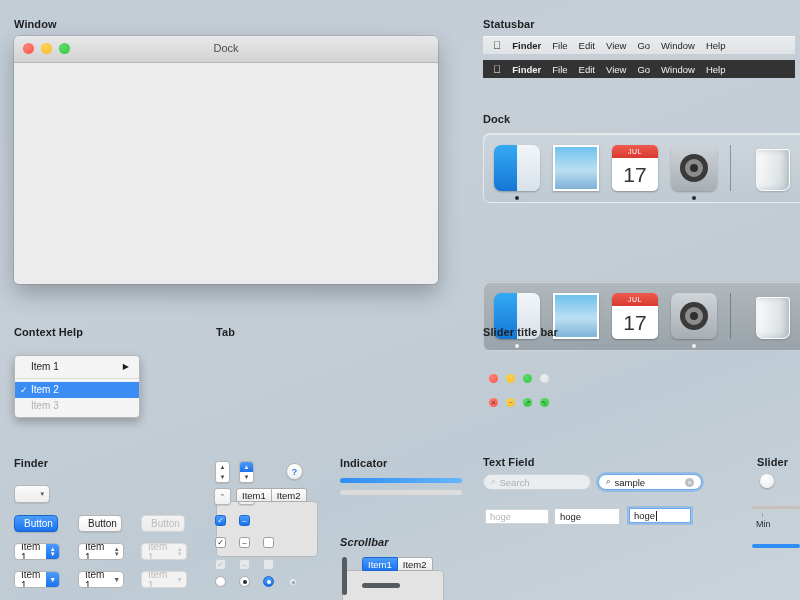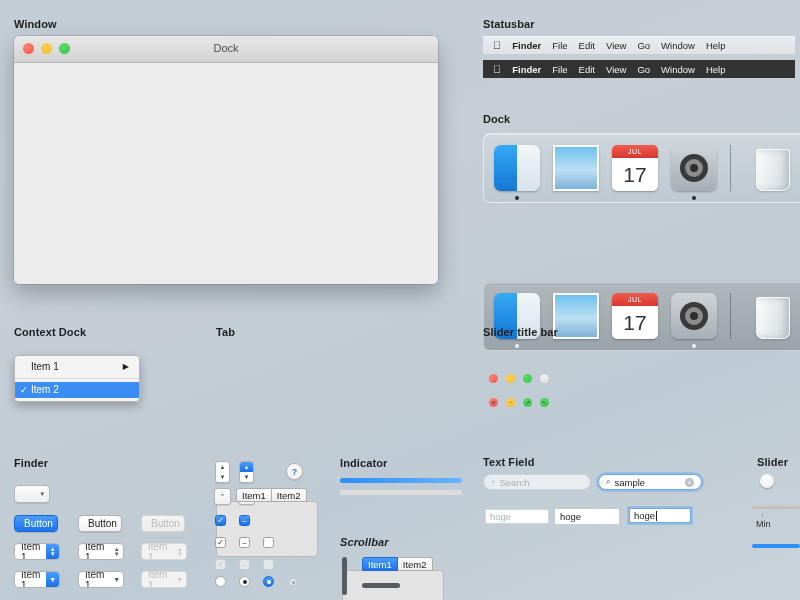--- a/index.html
+++ b/index.html
@@ -310,30 +310,33 @@
       <span class="drun"></span>
     </div>
     <div class="dsep"></div>
     <div class="dicon" style="margin-left:6px;">
       <div class="ic-trash">
           <div class="can"></div>
         </div>
     </div>
   </div>
 
-  <div class="abs sec-title" style="left:14px;top:326px;">Context Dock</div>
+  <div class="abs sec-title" style="left:14px;top:326px;">Context Help</div>
   <div class="abs ctx" style="left:14px;top:355px;">
     <div class="ctx-item">
       <span>Item 1</span>
       <span class="ctx-arrow">▶</span>
     </div>
     <div class="ctx-sep"></div>
     <div class="ctx-item sel">
       <span class="ctx-chk">✓</span>
       <span>Item 2</span>
+    </div>
+    <div class="ctx-item dis">
+      <span>Item 3</span>
     </div>
   </div>
 
   <div class="abs sec-title" style="left:216px;top:326px;">Tab</div>
 
   <div class="abs tabwrap" style="left:216px;top:348px;">
     <div class="tabstrip">
       <div class="tab">Item1</div>
       <div class="tab">Item2</div>
     </div>

